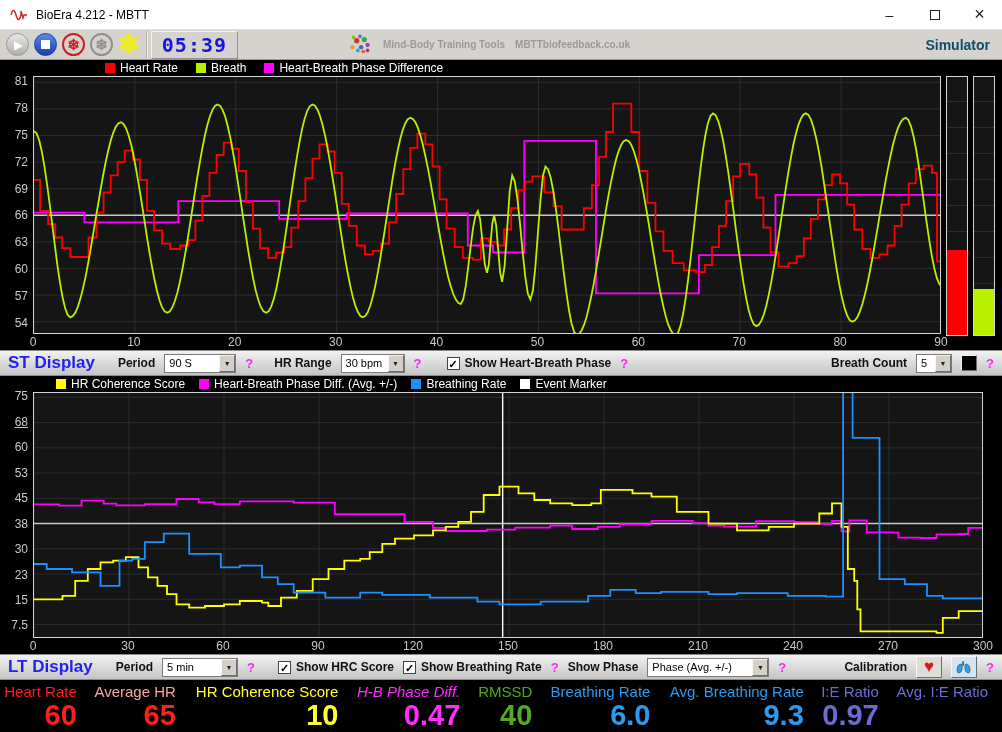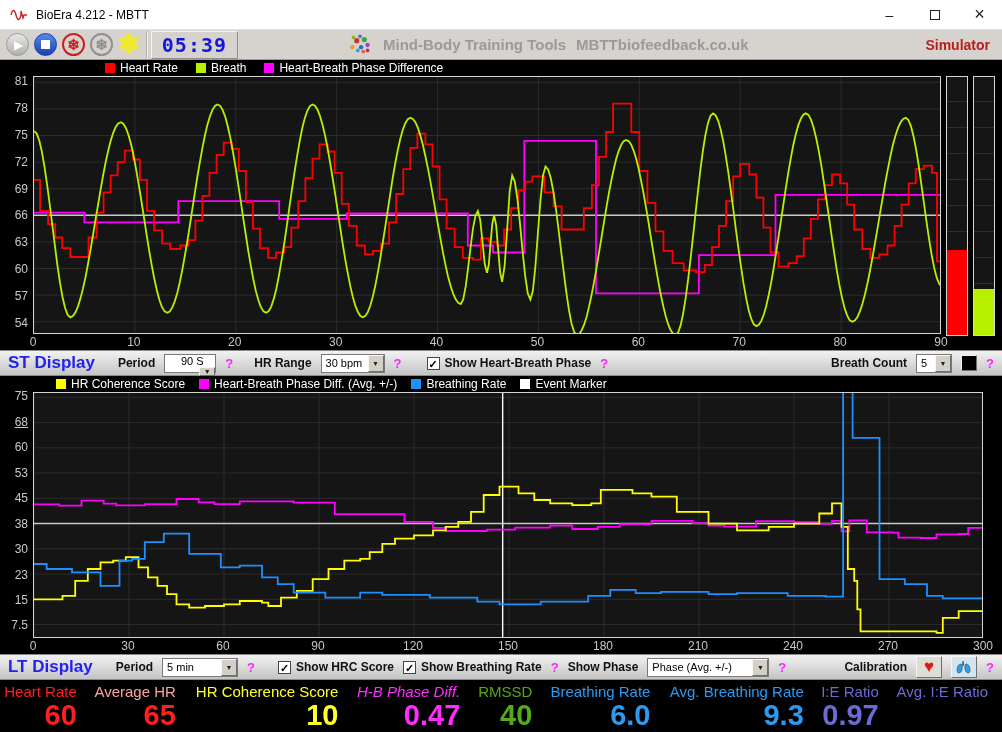--- a/index.html
+++ b/index.html
@@ -22,22 +22,22 @@
   .btn-play span{margin-left:2px;font-size:12px;}
   .btn-stop{background:linear-gradient(#5a8ae8,#1a3fb0);border:1px solid #1a3fb0;color:#fff;}
   .btn-stop .sq{width:9px;height:9px;background:#fff;}
   .ring{width:23px;height:23px;border-radius:50%;display:flex;align-items:center;justify-content:center;font-size:15px;font-weight:bold;background:transparent;}
   .ring.red{border:2px solid #cc2020;color:#cc2020;}
   .ring.gray{border:2px solid #909090;color:#909090;}
   .asterisk{font-size:26px;font-weight:bold;color:#f0ec2c;line-height:23px;}
   .tb-sep{width:1px;height:26px;background:#b4b1aa;box-shadow:1px 0 0 #efefef;}
   .time-panel{padding:1px 10px;border:1px solid;border-color:#f4f4f4 #8f8f8f #8f8f8f #f4f4f4;margin:0 4px;}
   .time{font-family:"DejaVu Sans Mono",monospace;font-size:20px;font-weight:bold;color:#1515dd;letter-spacing:1px;}
-  .brand{display:flex;align-items:center;gap:10px;margin-left:105px;color:#9a9a9a;font-weight:bold;font-size:15px;}
-  .simulator{margin-left:auto;margin-right:12px;color:#b91c1c;font-weight:bold;font-size:14px;}
+  .brand{display:flex;align-items:center;gap:10px;margin-left:105px;color:#9a9a9a;font-weight:bold;font-size:10px;}
+  .simulator{margin-left:auto;margin-right:12px;color:#0c4a6e;font-weight:bold;font-size:14px;}
 
   
   .chart-block{background:#000;}
   .legend{height:16px;display:flex;align-items:center;gap:18px;color:#fff;font-size:12px;}
   .legend .item{display:flex;align-items:center;gap:5px;white-space:nowrap;}
   .legend .sw{width:10px;height:10px;display:inline-block;}
   .chart-row{display:flex;align-items:flex-start;}
   .ylabels{width:33px;position:relative;}
   .ylabels span{position:absolute;right:5px;transform:translateY(-50%);font-size:12px;color:#c8c8c8;}
   .plot-wrap{position:relative;}
@@ -208,21 +208,21 @@
       <div class="gauge">
           <div class="gauge-fill" style="height: 18%; background: rgb(184, 240, 0);"></div>
         </div>
     </div>
   </div>
 </div>
 
 <div class="ctrlbar">
   <span class="display-label">ST Display</span>
   <span class="ctrl-label bold">Period</span>
-  <span class="dropdown" style="width:52px;flex-direction:column;">
+  <span class="dropdown" style="width:72px;">
       <span>90 S</span>
       <span class="arrow-btn">▼</span>
     </span>
   <span class="help">?</span>
   <span class="ctrl-label bold" style="margin-left:12px;">HR Range</span>
   <span class="dropdown" style="width:64px;">
       <span>30 bpm</span>
       <span class="arrow-btn">▼</span>
     </span>
   <span class="help">?</span>

